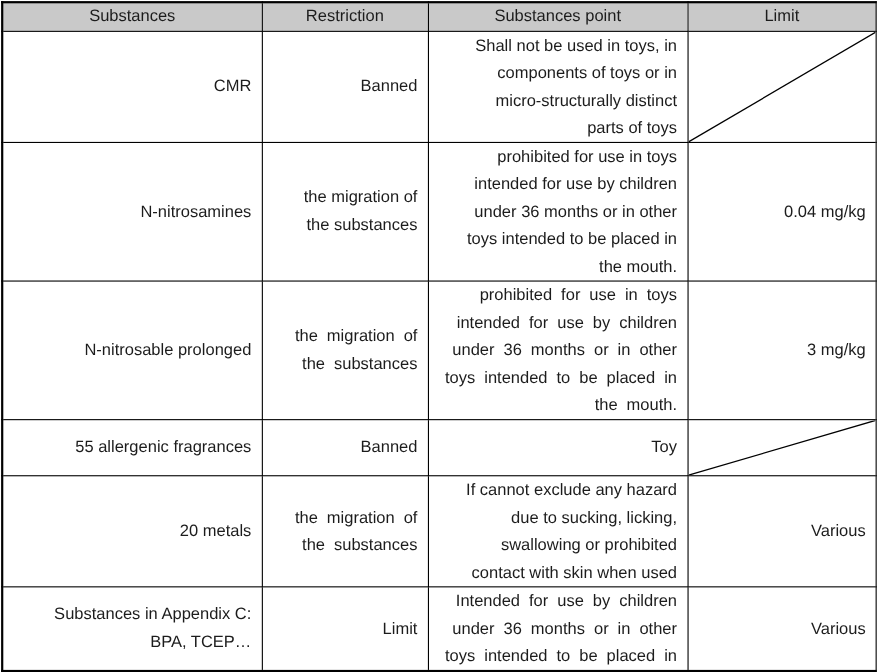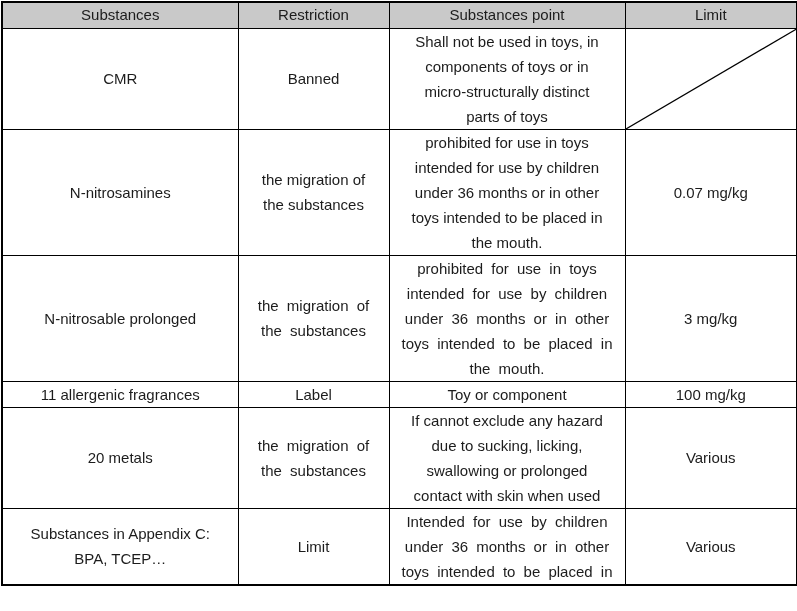--- a/index.html
+++ b/index.html
@@ -26,21 +26,21 @@
   col.c2 { width: 151px; }
   col.c3 { width: 236px; }
   col.c4 { width: 172px; }
   th, td {
     border: 1.5px solid #000000;
     vertical-align: middle;
     padding: 0 9px 0 9px;
     line-height: 25px;
     white-space: pre-line;
     overflow: hidden;
-    text-align: center;
+    text-align: right;
     font-weight: normal;
   }
   thead th {
     background: #c9c9c9;
     text-align: center;
     height: 26px;
     line-height: 22px;
     white-space: nowrap;
   }
   tr.rh26  { height: 26px; }
@@ -96,46 +96,50 @@
       </tr>
       <tr class="rh125">
         <td>N-nitrosamines</td>
         <td>the migration of
 the substances</td>
         <td>prohibited for use in toys
 intended for use by children
 under 36 months or in other
 toys intended to be placed in
 the mouth.</td>
-        <td>0.07 mg/kg</td>
+        <td>0.04 mg/kg</td>
       </tr>
       <tr class="rh125">
         <td>N-nitrosable prolonged</td>
         <td class="jst">the migration of
 the substances</td>
         <td class="jst">prohibited for use in toys
 intended for use by children
 under 36 months or in other
 toys intended to be placed in
 the mouth.</td>
         <td>3 mg/kg</td>
       </tr>
       <tr class="rh26">
-        <td>11 allergenic fragrances</td>
-        <td>Label</td>
-        <td>Toy or component</td>
-        <td>100 mg/kg</td>
+        <td>55 allergenic fragrances</td>
+        <td>Banned</td>
+        <td>Toy</td>
+        <td class="diagonal">
+          <svg viewBox="0 0 100 100" preserveAspectRatio="none" aria-hidden="true">
+            <line x1="0" y1="100" x2="100" y2="0" stroke="#000000" stroke-width="1.2" vector-effect="non-scaling-stroke"></line>
+          </svg>
+        </td>
       </tr>
       <tr class="rh101">
         <td>20 metals</td>
         <td class="jst">the migration of
 the substances</td>
         <td>If cannot exclude any hazard
 due to sucking, licking,
-swallowing or prolonged
+swallowing or prohibited
 contact with skin when used</td>
         <td>Various</td>
       </tr>
       <tr class="rh76">
         <td>Substances in Appendix C:
 BPA, TCEP…</td>
         <td>Limit</td>
         <td class="jst">Intended for use by children
 under 36 months or in other
 toys intended to be placed in</td>

